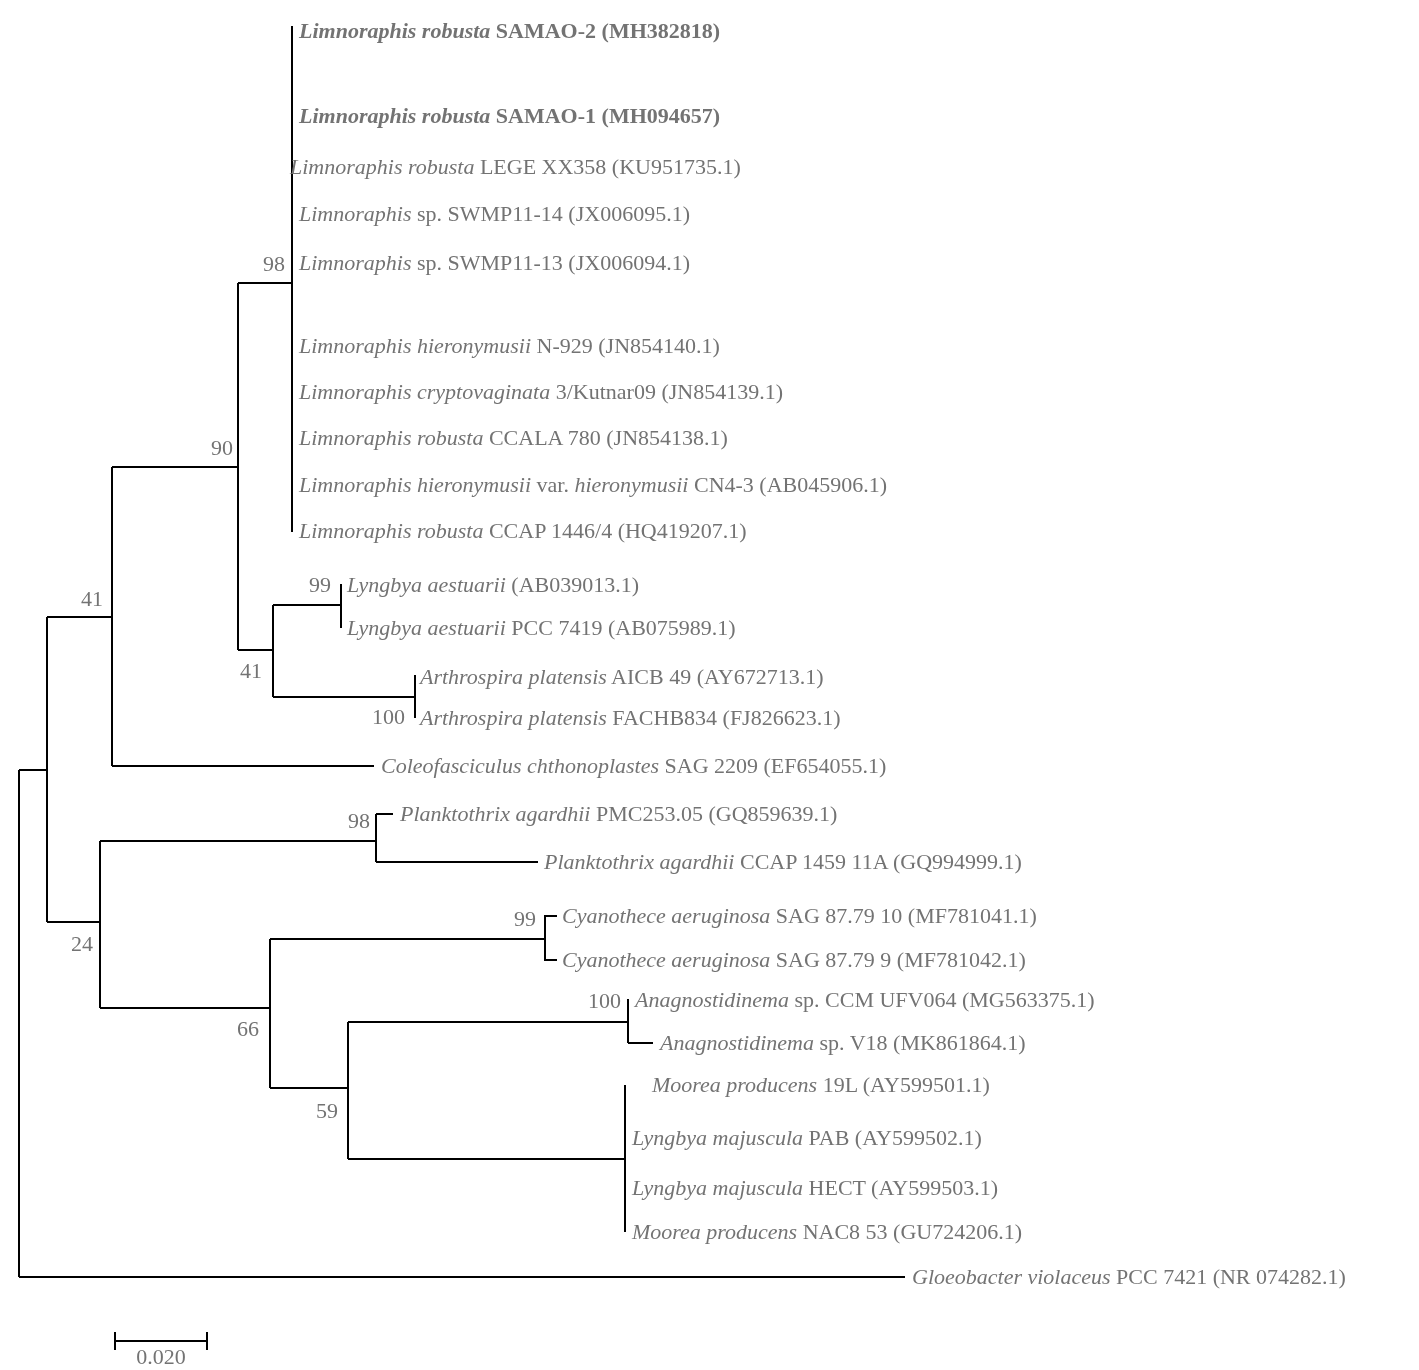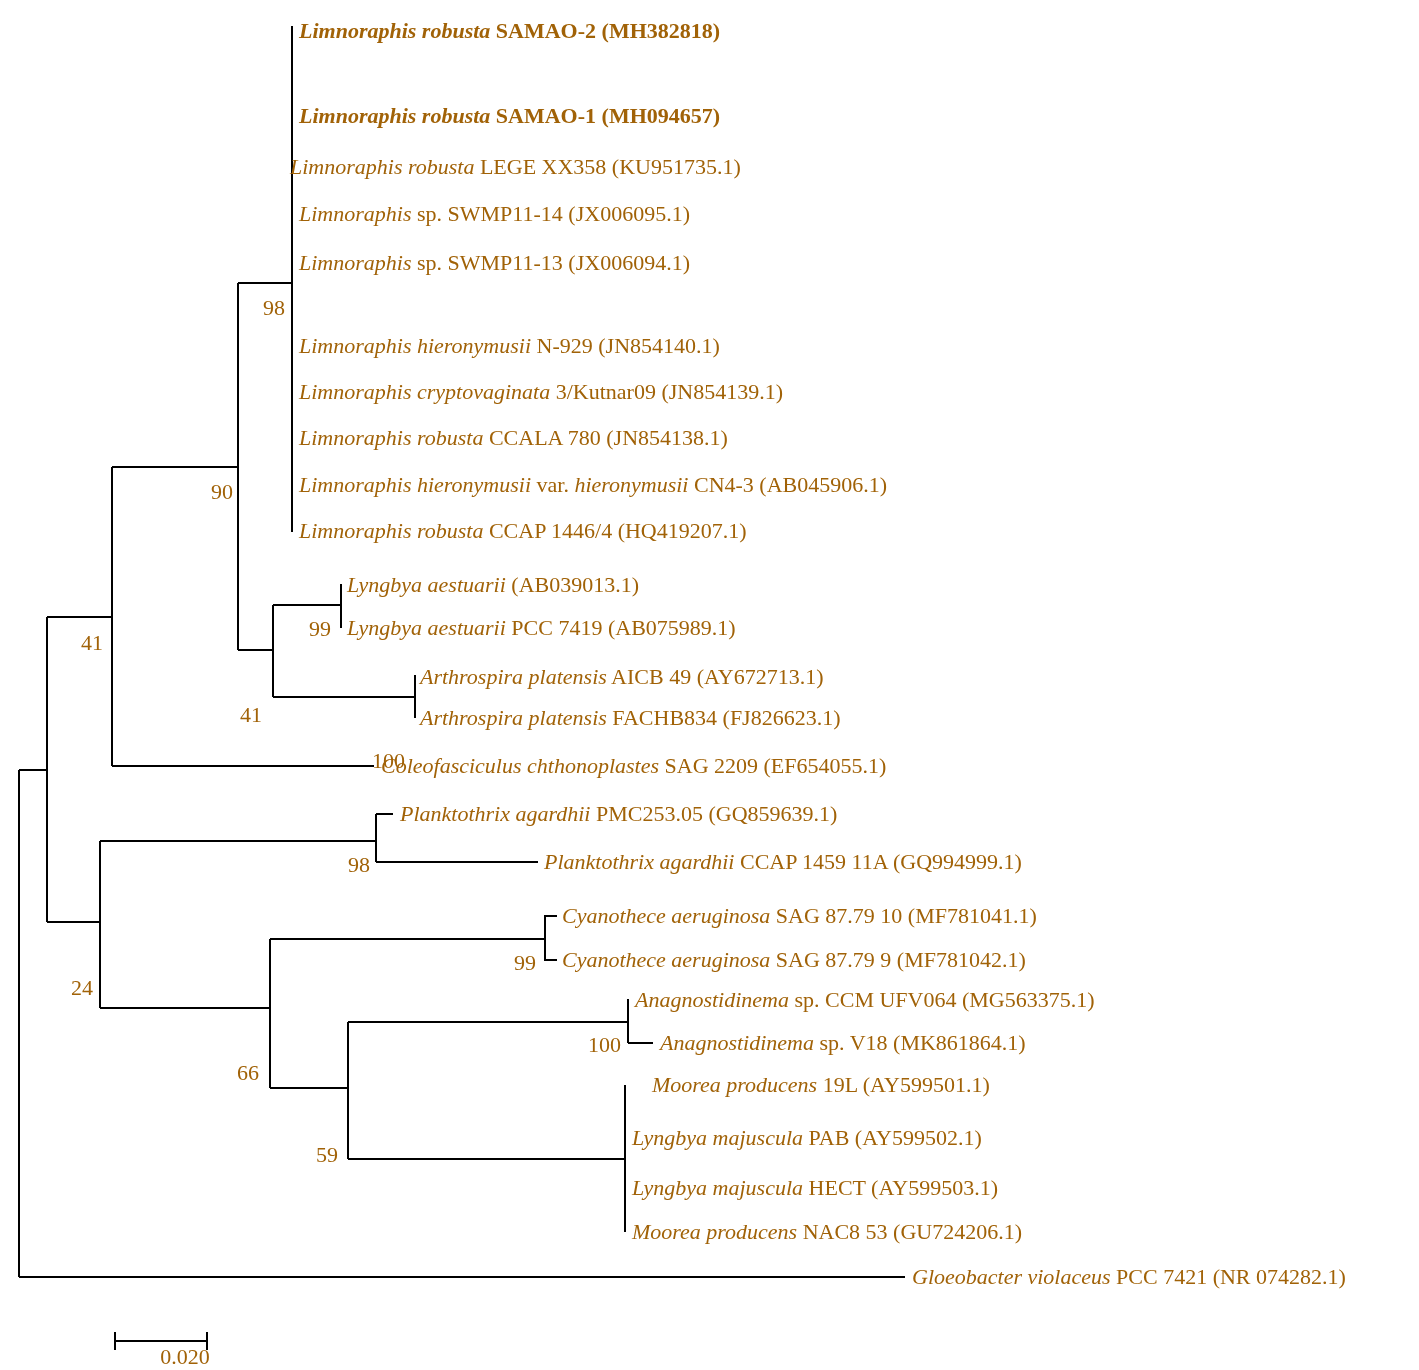--- a/index.html
+++ b/index.html
@@ -1,45 +1,43 @@
 <!DOCTYPE html>
 <html><head>
 <meta charset="utf-8">
 <style>
   html,body{margin:0;padding:0;background:#ffffff;}
   .canvas{
     position:relative;
     width:1419px;height:1370px;
     background:#ffffff;
     font-family:"Liberation Serif","DejaVu Serif",serif;
-    color:#a16207;
+    color:#737373;
     overflow:hidden;
   }
   svg.tree-lines{position:absolute;left:0;top:0;}
   .taxon{
     position:absolute;
     white-space:nowrap;
     font-size:22px;
     transform:translateY(-50%);
     line-height:26px;
   }
   .taxon.bold{font-weight:bold;}
   .boot{
     position:absolute;
     white-space:nowrap;
     font-size:22px;
     transform:translate(-100%,-50%);
-    margin-top:44px;
   }
   .scalelabel{
     position:absolute;
     font-size:22px;
     transform:translate(-50%,-50%);
     white-space:nowrap;
-    margin-left:24px;
   }
   i{font-style:italic;}
 </style>
 </head>
 <body>
 
 <div class="canvas">
 
   <svg class="tree-lines" width="1419" height="1370" viewBox="0 0 1419 1370" stroke="#000000" stroke-width="2.5" shape-rendering="crispEdges">
 

